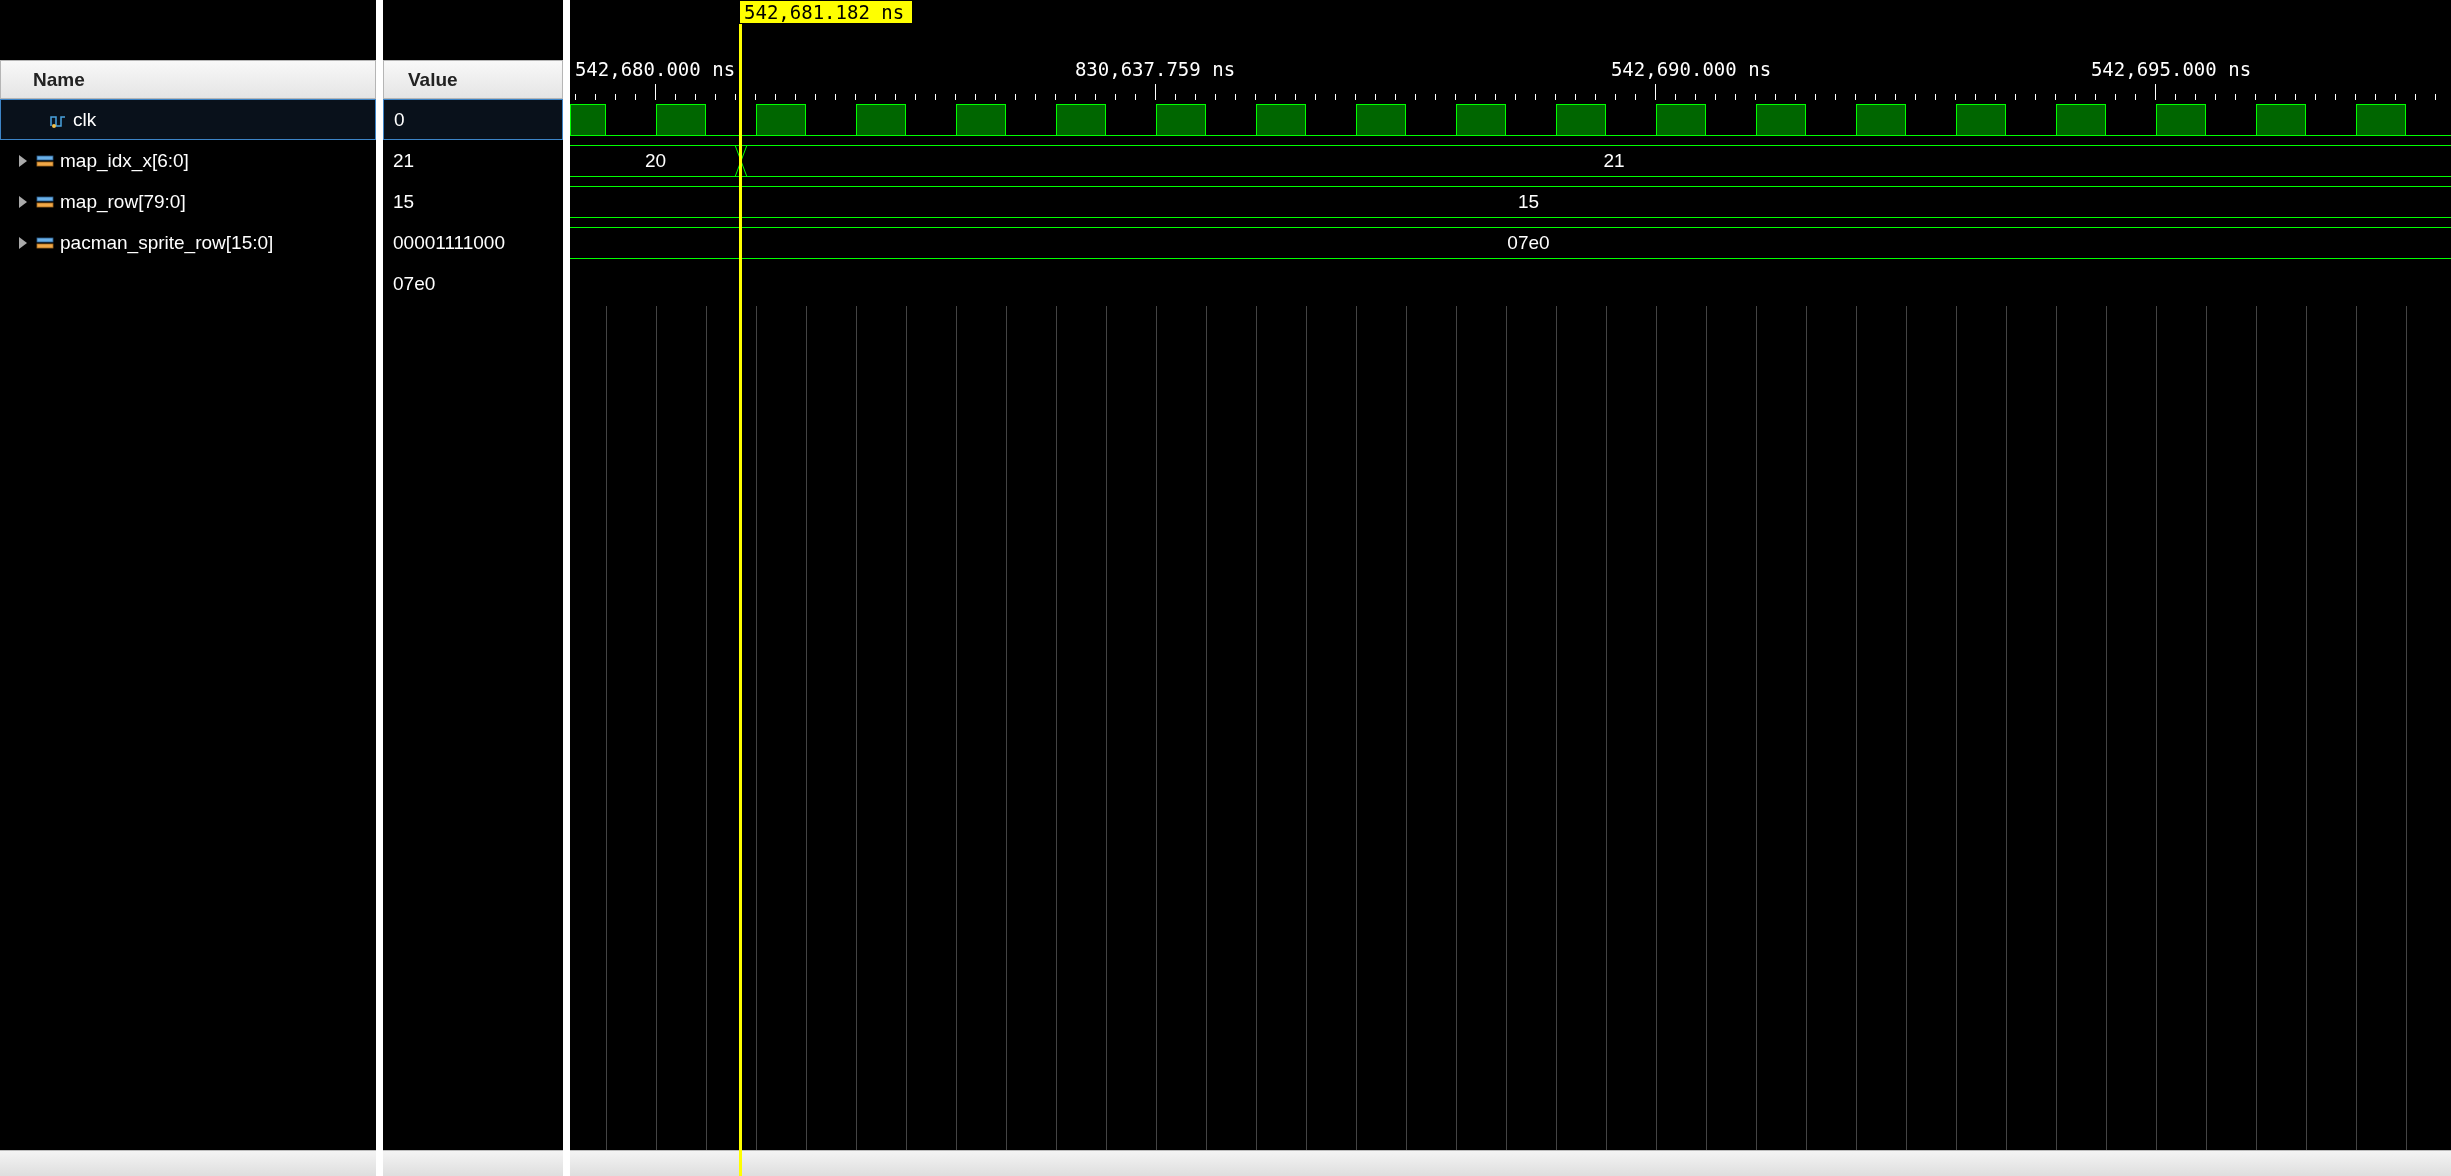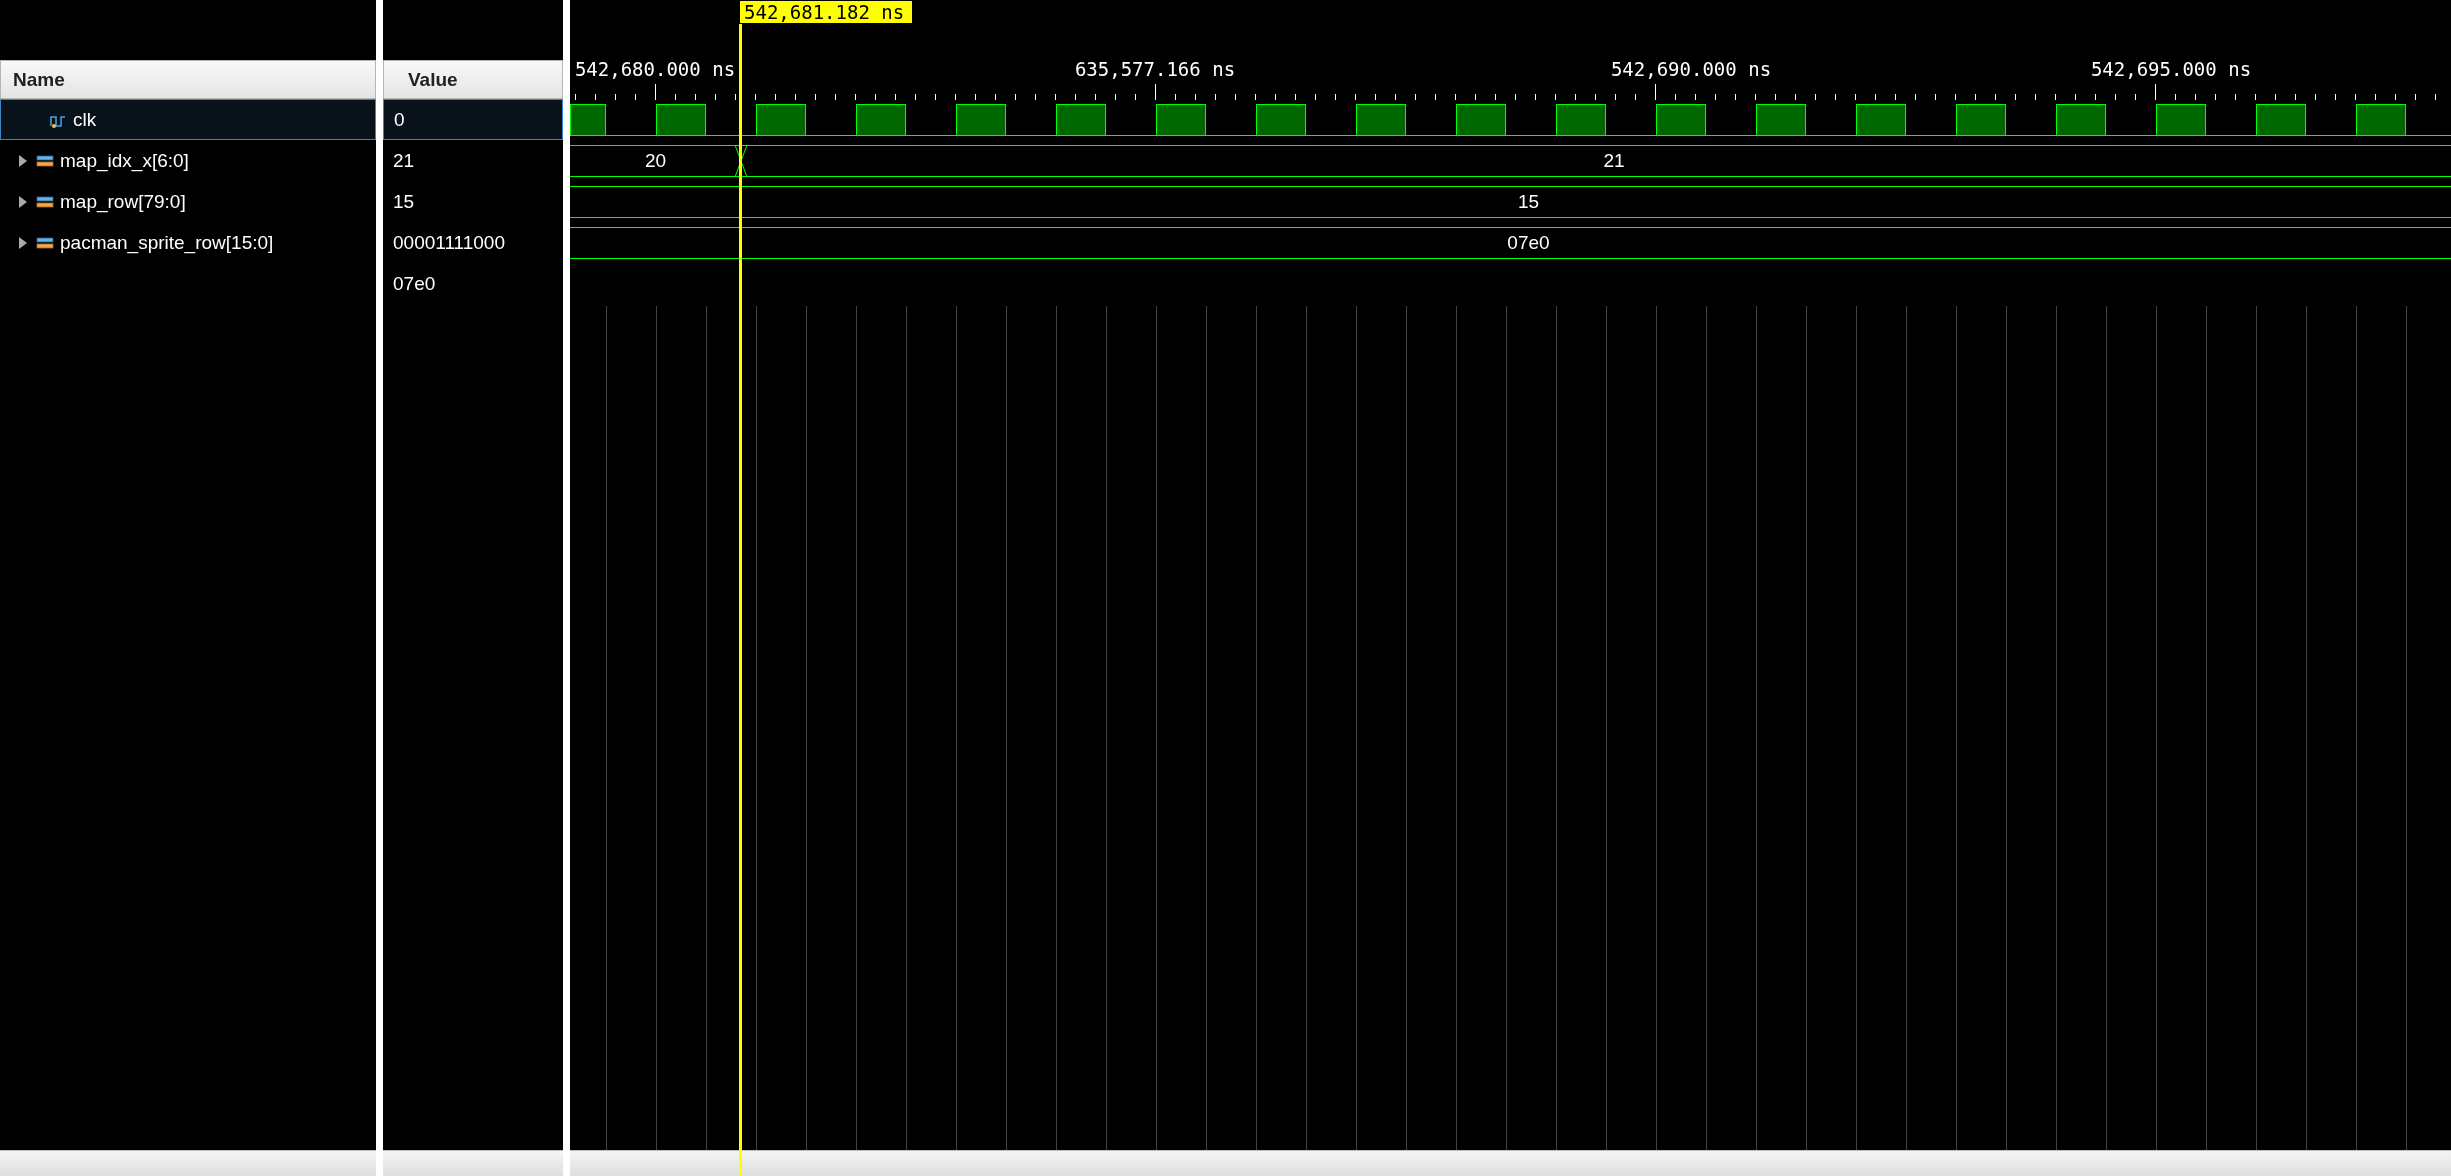--- a/index.html
+++ b/index.html
@@ -30,21 +30,21 @@
   position: relative;
 }
 .panel-header {
   height: 39px;
   background: linear-gradient(#f8f8f8,#e5e5e5);
   border: 1px solid #b5b5b5;
   color: #222;
   font-weight: bold;
   display: flex;
   align-items: center;
-  padding-left: 12px;
+  padding-left: 32px;
   margin-top: 60px;
 }
 .panel-header.value { padding-left: 24px; }
 .signal-rows { margin-top: 0; }
 .sig-row {
   height: 41px;
   display: flex;
   align-items: center;
   color: #fff;
   padding-left: 16px;
@@ -223,21 +223,21 @@
       </div>
     <div class="bottom-bar"></div>
   </div>
 
   <div class="wave-panel">
     <div class="cursor-label">542,681.182 ns</div>
     <div class="cursor-line"></div>
     <div class="time-ruler" id="ruler">
         <div class="time-label" style="left: 85px;">542,680.000 ns</div>
         <div class="tick-major" style="left: 85px;"></div>
-        <div class="time-label" style="left: 585px;">635,577.166 ns</div>
+        <div class="time-label" style="left: 585px;">830,637.759 ns</div>
         <div class="tick-major" style="left: 585px;"></div>
         <div class="time-label" style="left: 1121px;">542,690.000 ns</div>
         <div class="tick-major" style="left: 1085px;"></div>
         <div class="time-label" style="left: 1601px;">542,695.000 ns</div>
         <div class="tick-major" style="left: 1585px;"></div>
         <div class="tick-minor" style="left: 5px;"></div>
         <div class="tick-minor" style="left: 25px;"></div>
         <div class="tick-minor" style="left: 45px;"></div>
         <div class="tick-minor" style="left: 65px;"></div>
         <div class="tick-minor" style="left: 85px;"></div>

